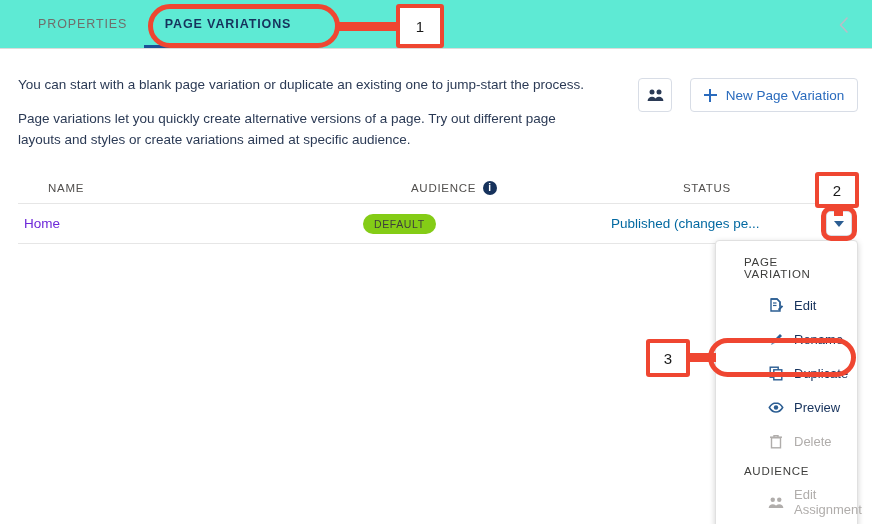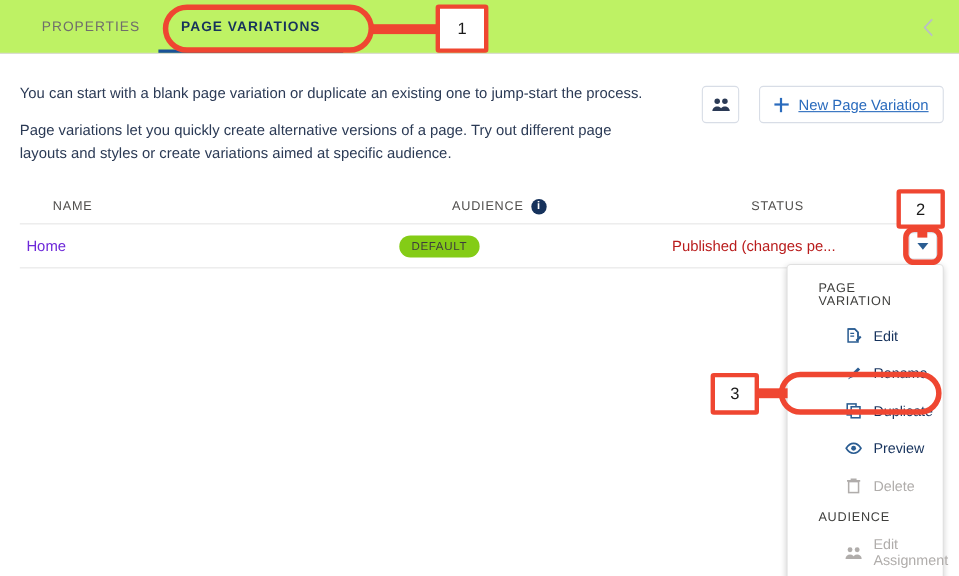--- a/index.html
+++ b/index.html
@@ -14,21 +14,21 @@
     overflow: hidden;
   }
 
   
   .tabbar {
     position: absolute;
     left: 0; top: 0;
     width: 872px;
     height: 49px;
     border-bottom: 1px solid #dddbda;
-    background: #bef264;
+    background: #5eead4;
   }
   .tab {
     position: absolute;
     top: 0;
     height: 48px;
     display: flex;
     align-items: center;
     justify-content: center;
     font-size: 12.5px;
     letter-spacing: 0.9px;
@@ -91,21 +91,20 @@
     top: 78px;
     width: 168px; height: 34px;
     border: 1px solid #d8dde6;
     border-radius: 4px;
     background: #fff;
     display: flex; align-items: center; justify-content: center;
     gap: 9px;
     font-size: 13.5px;
     color: #2a6bbd;
     cursor: pointer;
-    text-decoration: underline;
   }
   .plus {
     position: relative;
     width: 13px; height: 13px;
     flex: none;
   }
   .plus::before, .plus::after {
     content: ""; position: absolute; background: #2a6bbd;
   }
   .plus::before { left: 5.5px; top: 0; width: 2px; height: 13px; }
@@ -134,21 +133,21 @@
     width: 14px; height: 14px;
     border-radius: 50%;
     background: #16325c;
     color: #fff;
     font-size: 10px;
     font-weight: bold;
     display: flex; align-items: center; justify-content: center;
     line-height: 1;
   }
   .trow .col-name   { font-size: 13.5px; color: #6d28d9; }
-  .trow .col-status { font-size: 13.5px; color: #b91c1c; }
+  .trow .col-status { font-size: 13.5px; color: #0369a1; }
   .badge {
     display: inline-block;
     background: #84cc16;
     color: #3e3e3c;
     font-size: 10.5px;
     letter-spacing: 0.6px;
     padding: 4px 11px 4px 11px;
     border-radius: 11px;
   }
 

